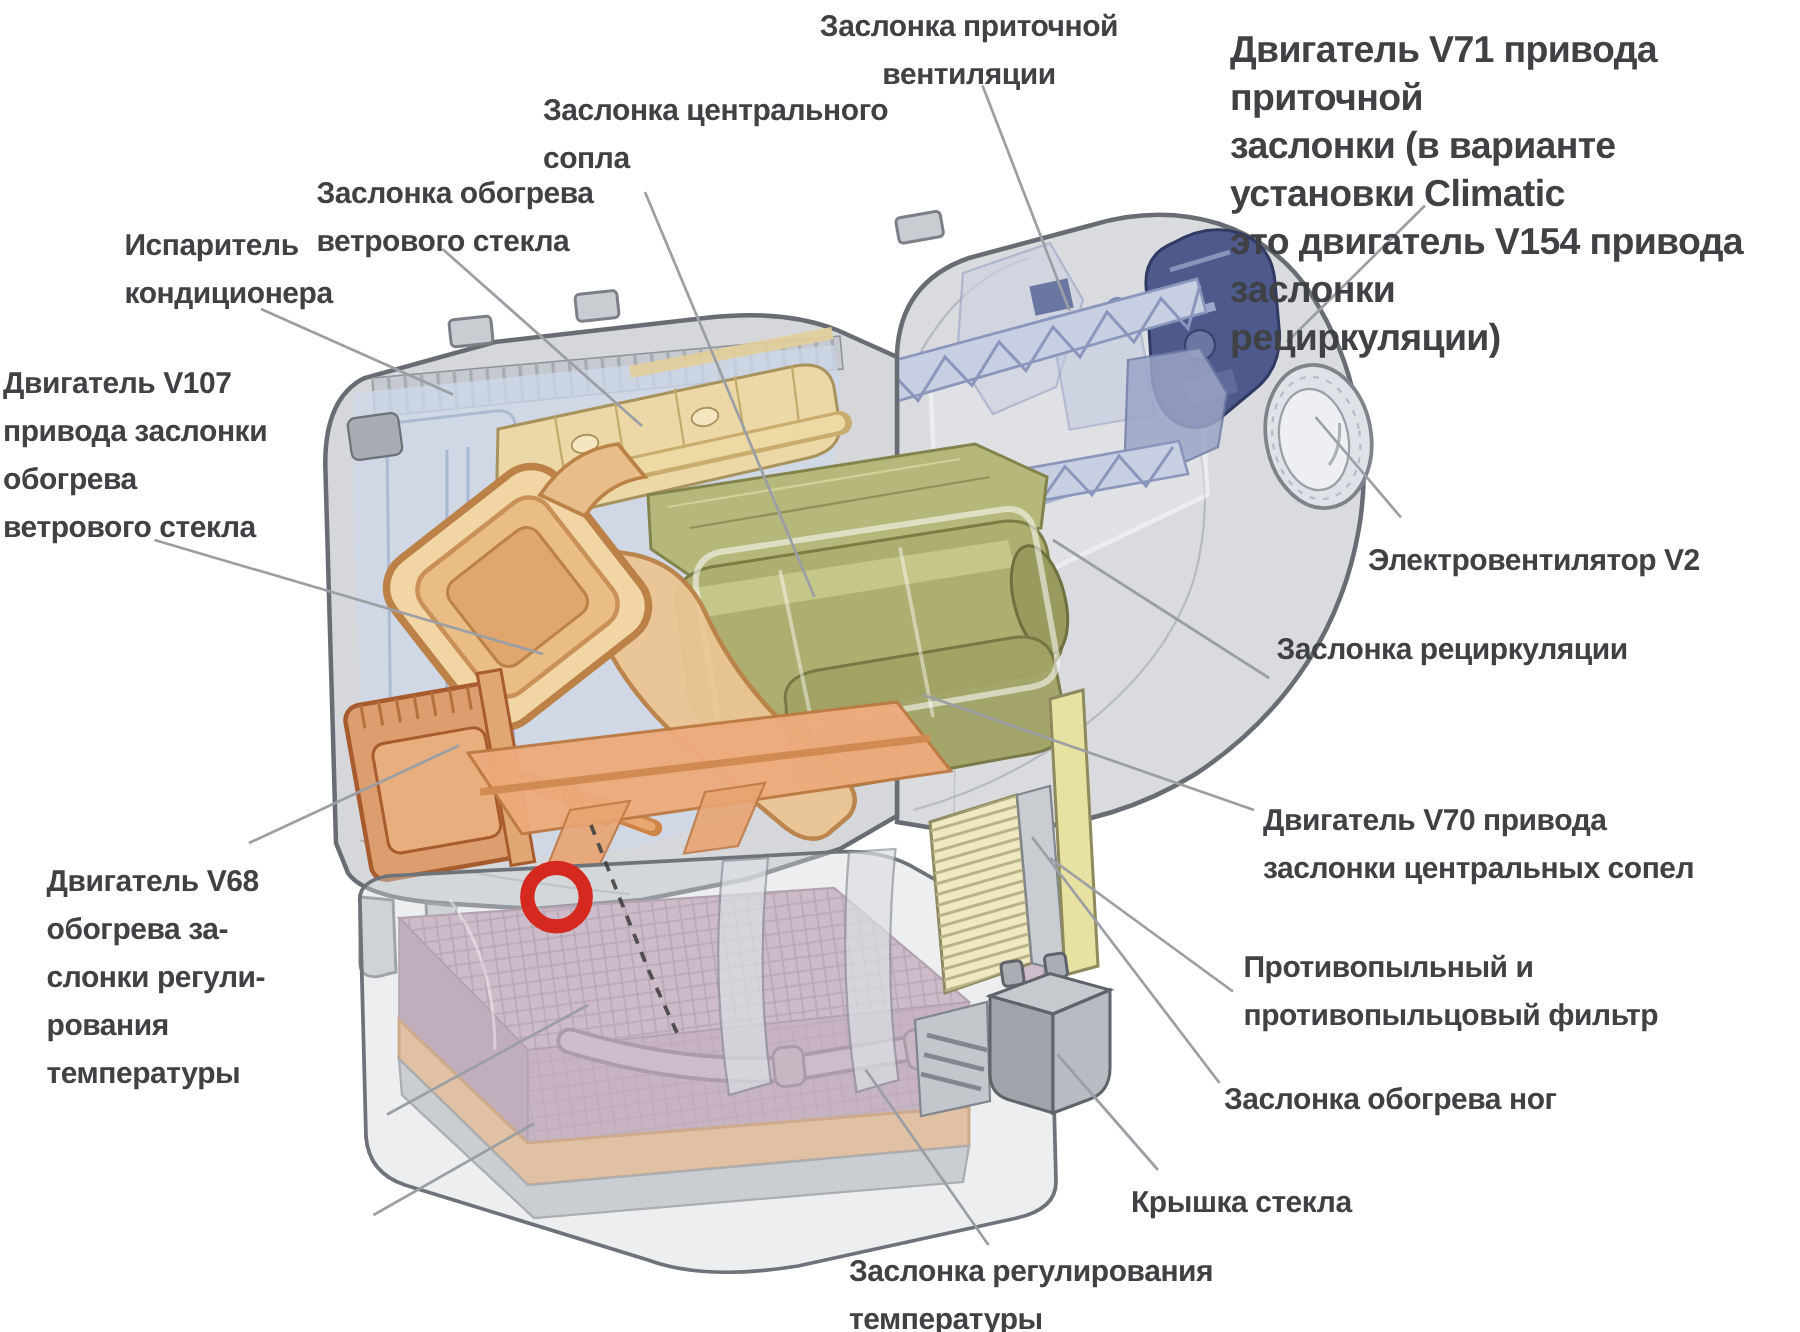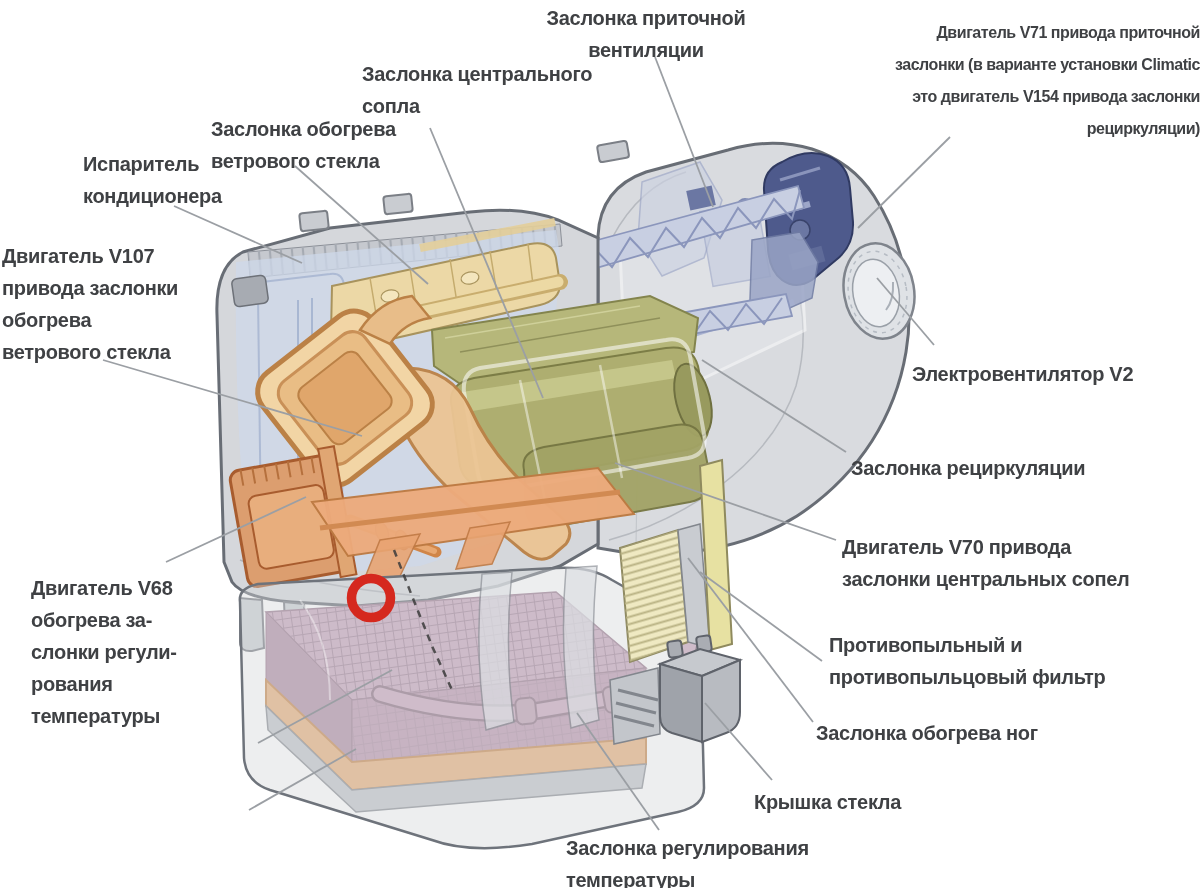--- a/index.html
+++ b/index.html
@@ -9,21 +9,21 @@
   svg{position:absolute;left:0;top:0;}
   .lbl{
     position:absolute;
     font-weight:bold;
     font-size:20px;
     line-height:32px;
     letter-spacing:-0.3px;
     color:#3f4144;
     white-space:pre-line;
   }
-  .lbl.small{font-size:16px;letter-spacing:-0.45px;text-align:right;}
+  .lbl.small{font-size:25px;letter-spacing:-0.45px;}
   .center{text-align:center;}
 </style>
 </head>
 <body>
 
 <div class="stage">
 
 <svg width="1200" height="888" viewBox="0 0 1200 888">
   <defs>
     <pattern id="ribs" width="11" height="34" patternUnits="userSpaceOnUse" patternTransform="rotate(-5)">
@@ -230,21 +230,21 @@
 обогрева
 ветрового стекла</div>
 
 <div class="lbl small" style="left:820px;top:17px;width:380px;">Двигатель V71 привода приточной
 заслонки (в варианте установки Climatic
 это двигатель V154 привода заслонки
 рециркуляции)</div>
 
 <div class="lbl" style="left:912px;top:358px;">Электровентилятор V2</div>
 
-<div class="lbl" style="left:851px;top:452px;">Заслонка рециркуляции</div>
+<div class="lbl" style="left:851px;top:417px;">Заслонка рециркуляции</div>
 
 <div class="lbl" style="left:842px;top:531px;">Двигатель V70 привода
 заслонки центральных сопел</div>
 
 <div class="lbl" style="left:816px;top:717px;">Заслонка обогрева ног</div>
 
 <div class="lbl" style="left:829px;top:629px;">Противопыльный и
 противопыльцовый фильтр</div>
 
 <div class="lbl" style="left:754px;top:786px;">Крышка стекла</div>

